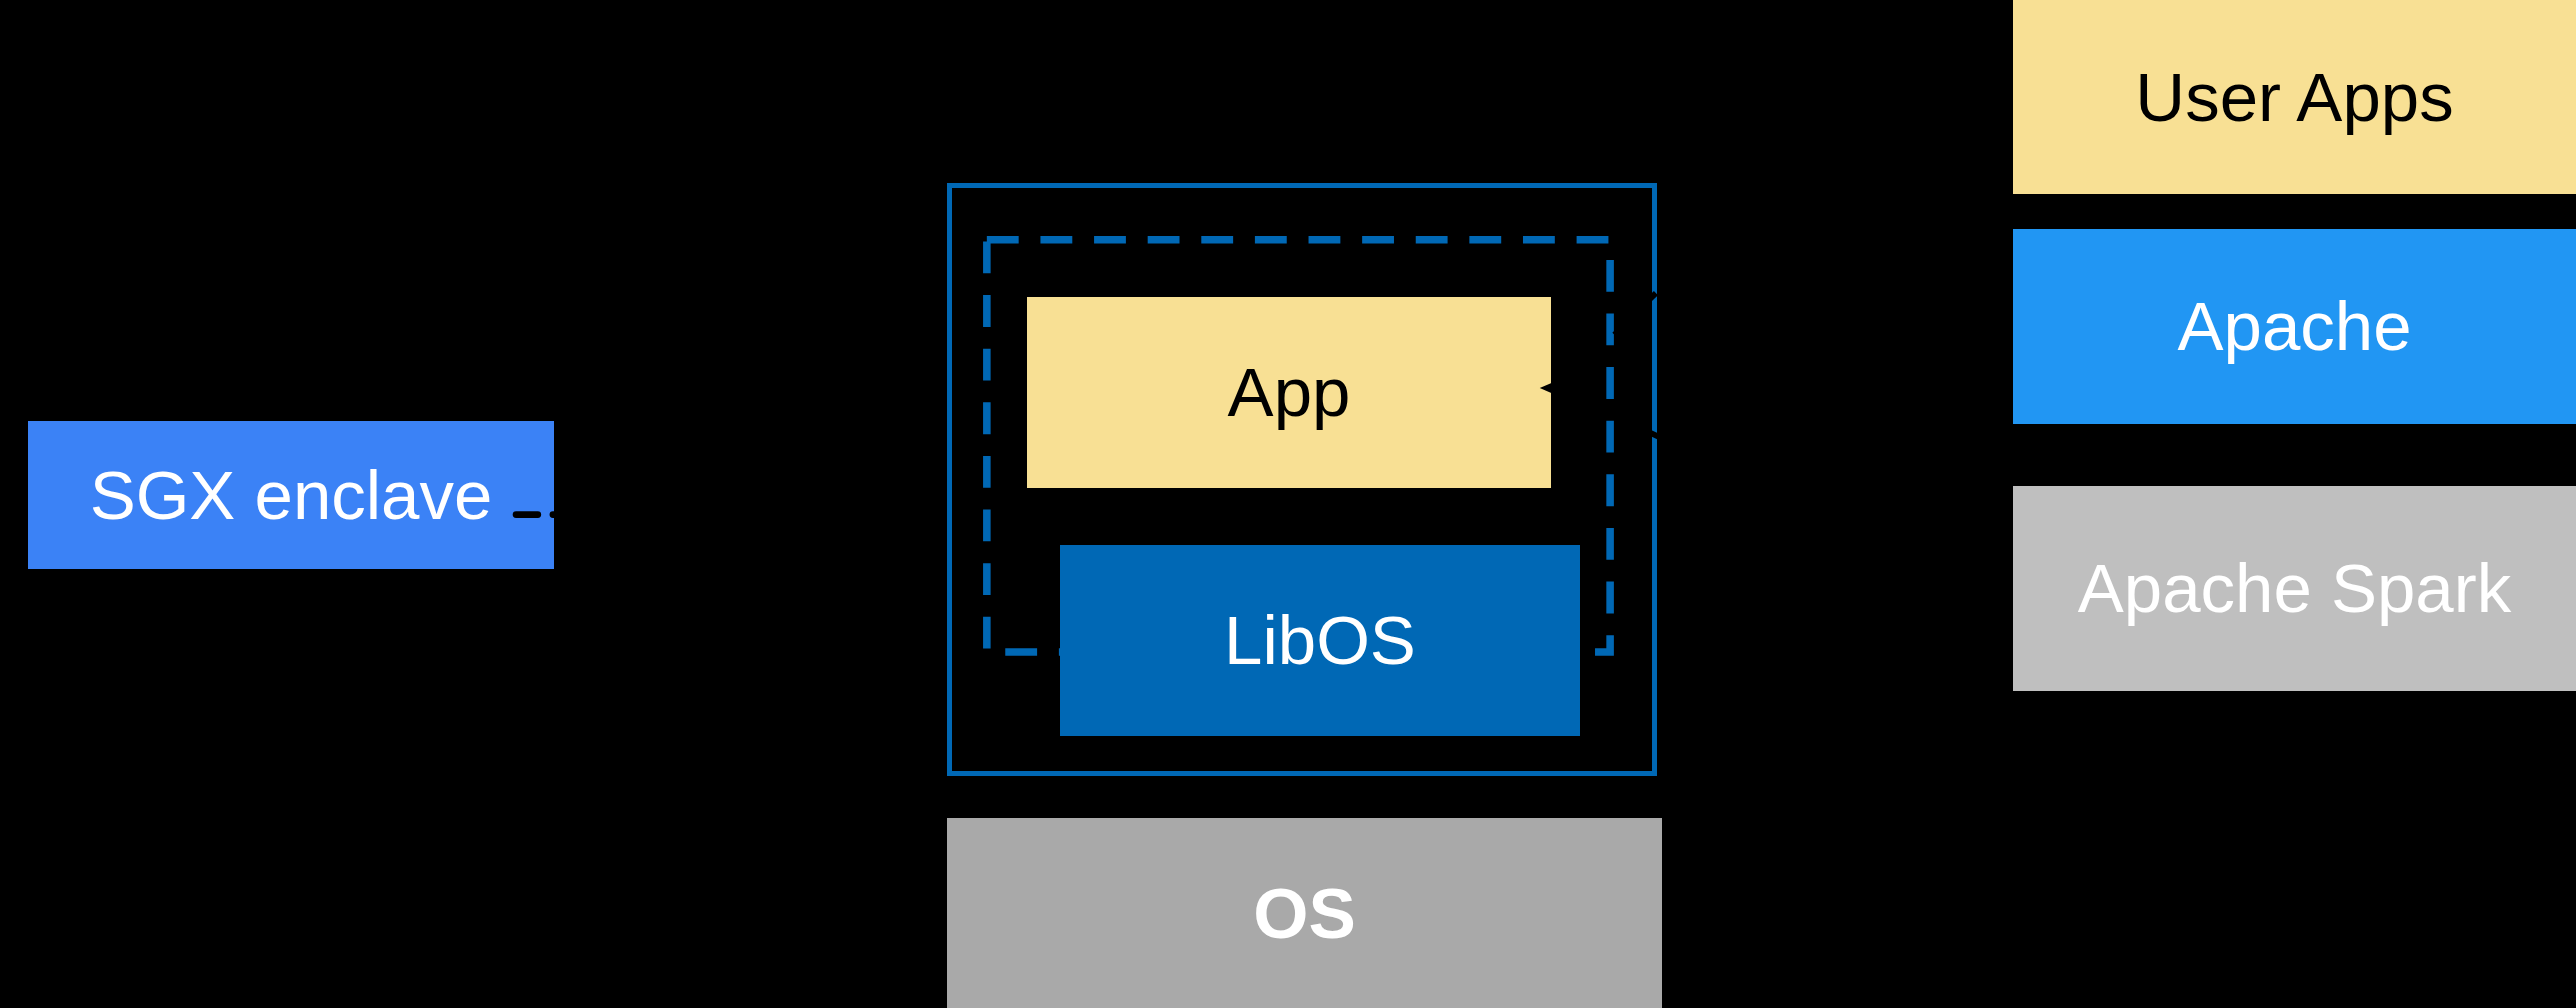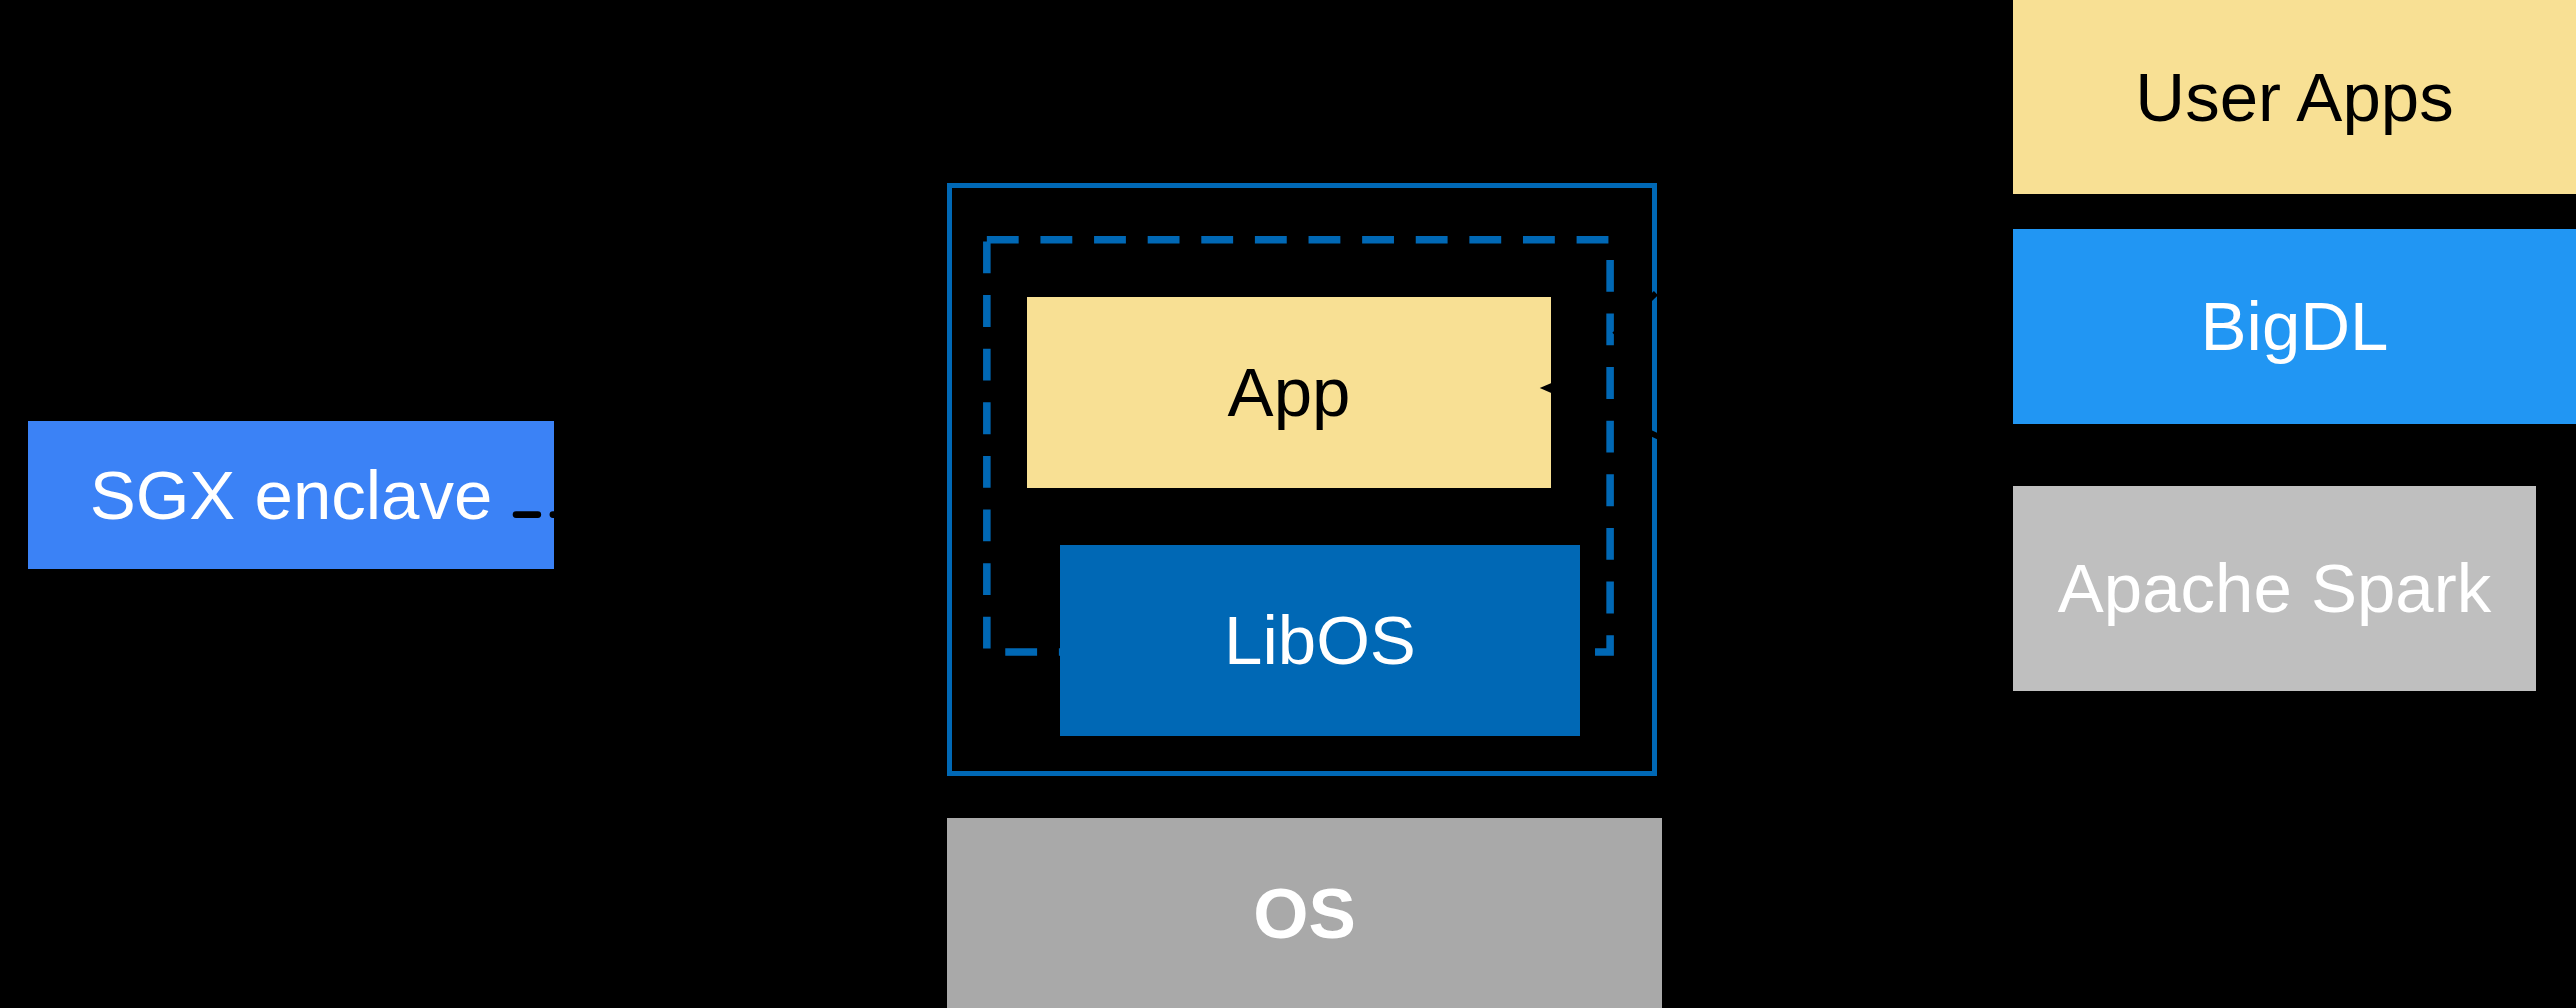--- a/index.html
+++ b/index.html
@@ -21,21 +21,21 @@
 
   
   .app{left:1027px;top:297px;width:524px;height:191px;background:#F8E094;color:#000;}
   .libos{left:1037px;top:545px;width:520px;height:191px;background:#0068B5;color:#fff;margin-left:23px;}
   .os{left:947px;top:818px;width:715px;height:190px;background:#A9A9A9;color:#fff;}
   .os .lbl{font-weight:bold;font-size:71px;}
 
   
   .userapps{left:2013px;top:0;width:563px;height:194px;background:#F8E094;color:#000;}
   .bigdl{left:2013px;top:229px;width:563px;height:195px;background:#2196F3;color:#fff;}
-  .apache{left:2013px;top:486px;width:523px;height:205px;background:#BFBFBF;color:#fff;}
+  .apache{left:2013px;top:486px;width:563px;height:205px;background:#BFBFBF;color:#fff;}
 </style>
 </head>
 <body>
 
 <div class="canvas">
 
   <svg class="layer z1" viewBox="0 0 3075 1204">
     <rect x="1178" y="286" width="744" height="492" fill="none" stroke="#0068B5" stroke-width="9" stroke-dasharray="38 26"></rect>
   </svg>
 
@@ -53,21 +53,21 @@
 
   <div class="box os z2">
     <span class="lbl">OS</span>
   </div>
 
   <div class="box userapps z2">
     <span class="lbl">User Apps</span>
   </div>
 
   <div class="box bigdl z2">
-    <span class="lbl">BigDL</span>
+    <span class="lbl">Apache</span>
   </div>
 
   <div class="box apache z2">
     <span class="lbl">Apache Spark</span>
   </div>
 
   <div class="box enclave-border z3"></div>
 
   <svg class="layer z4" viewBox="0 0 3075 1204">
     <path d="M 616 614 L 1122 614" fill="none" stroke="#000" stroke-width="8" stroke-dasharray="26 18" stroke-linecap="round"></path>

